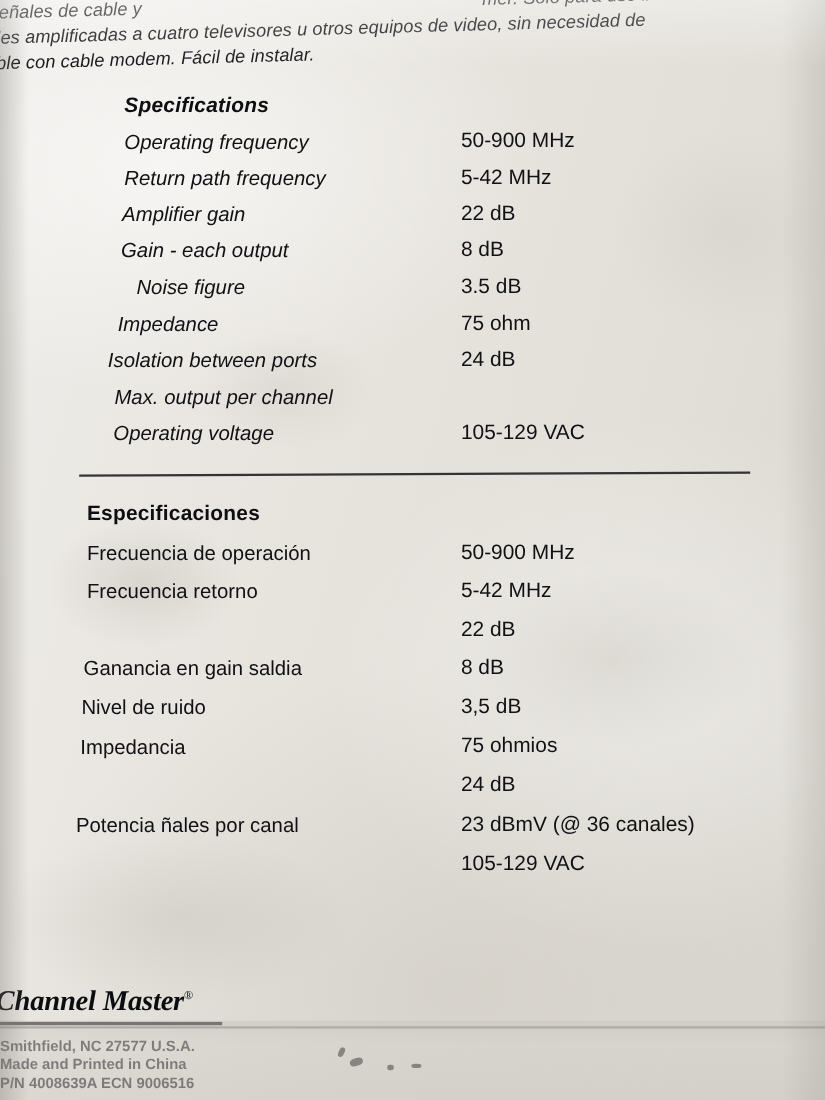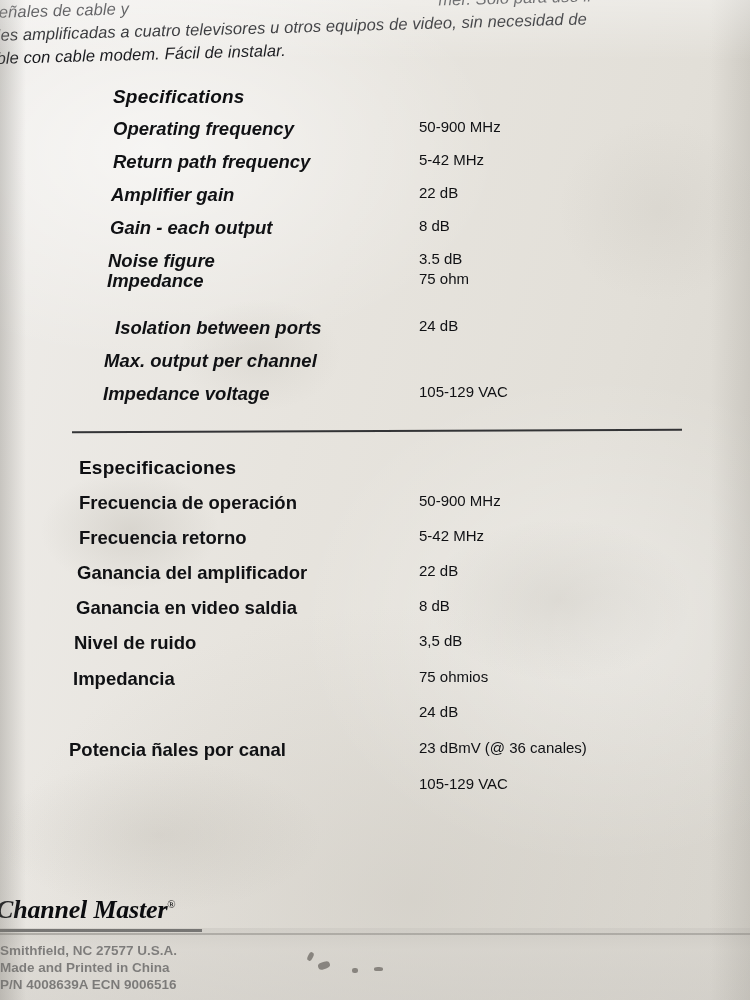--- a/index.html
+++ b/index.html
@@ -84,25 +84,24 @@
     position: absolute;
     left: 0;
     width: 750px;
     height: 34px;
   }
   .row .label {
     position: absolute;
     font-size: 18.5px;
     color: #101114;
     white-space: nowrap;
-    font-weight: bold;
   }
   .row .value {
     position: absolute;
-    font-size: 15px;
+    font-size: 19px;
     color: #101114;
     white-space: nowrap;
   }
 
   
   #english-block .row .label { font-style: italic; left: 113px; }
   #english-block .row .value { left: 419px; }
 
   
   #spanish-block .row .label { left: 79px; }
@@ -247,60 +246,59 @@
       </div>
       <div class="row" style="top:106px">
         <span class="label" style="left:111px">Amplifier gain</span>
         <span class="value">22 dB</span>
       </div>
       <div class="row" style="top:139px">
         <span class="label" style="left:110px">Gain - each output</span>
         <span class="value">8 dB</span>
       </div>
       <div class="row" style="top:172px">
-        <span class="label" style="left:108px">Noise figure</span>
+        <span class="label" style="left:124px">Noise figure</span>
         <span class="value">3.5 dB</span>
       </div>
-      <div class="row" style="top:192px">
+      <div class="row" style="top:206px">
         <span class="label" style="left:107px">Impedance</span>
         <span class="value">75 ohm</span>
       </div>
       <div class="row" style="top:239px">
-        <span class="label" style="left:115px">Isolation between ports</span>
+        <span class="label" style="left:98px">Isolation between ports</span>
         <span class="value">24 dB</span>
       </div>
       <div class="row" style="top:272px">
         <span class="label" style="left:104px">Max. output per channel</span>
       </div>
       <div class="row" style="top:305px">
-        <span class="label" style="left:103px">Impedance voltage</span>
+        <span class="label" style="left:103px">Operating voltage</span>
         <span class="value">105-129 VAC</span>
       </div>
     </div>
   </div>
 
   <div id="divider"></div>
 
   <div class="spec-block" id="spanish-block">
     <div class="block-title">Especificaciones</div>
     <div class="rows">
       <div class="row" style="top:45px">
         <span class="label">Frecuencia de operación</span>
         <span class="value">50-900 MHz</span>
       </div>
       <div class="row" style="top:80px">
         <span class="label">Frecuencia retorno</span>
         <span class="value">5-42 MHz</span>
       </div>
       <div class="row" style="top:115px">
-        <span class="label" style="left:77px">Ganancia del amplificador</span>
         <span class="value">22 dB</span>
       </div>
       <div class="row" style="top:150px">
-        <span class="label" style="left:76px">Ganancia en video saldia</span>
+        <span class="label" style="left:76px">Ganancia en gain saldia</span>
         <span class="value">8 dB</span>
       </div>
       <div class="row" style="top:185px">
         <span class="label" style="left:74px">Nivel de ruido</span>
         <span class="value">3,5 dB</span>
       </div>
       <div class="row" style="top:221px">
         <span class="label" style="left:73px">Impedancia</span>
         <span class="value">75 ohmios</span>
       </div>

